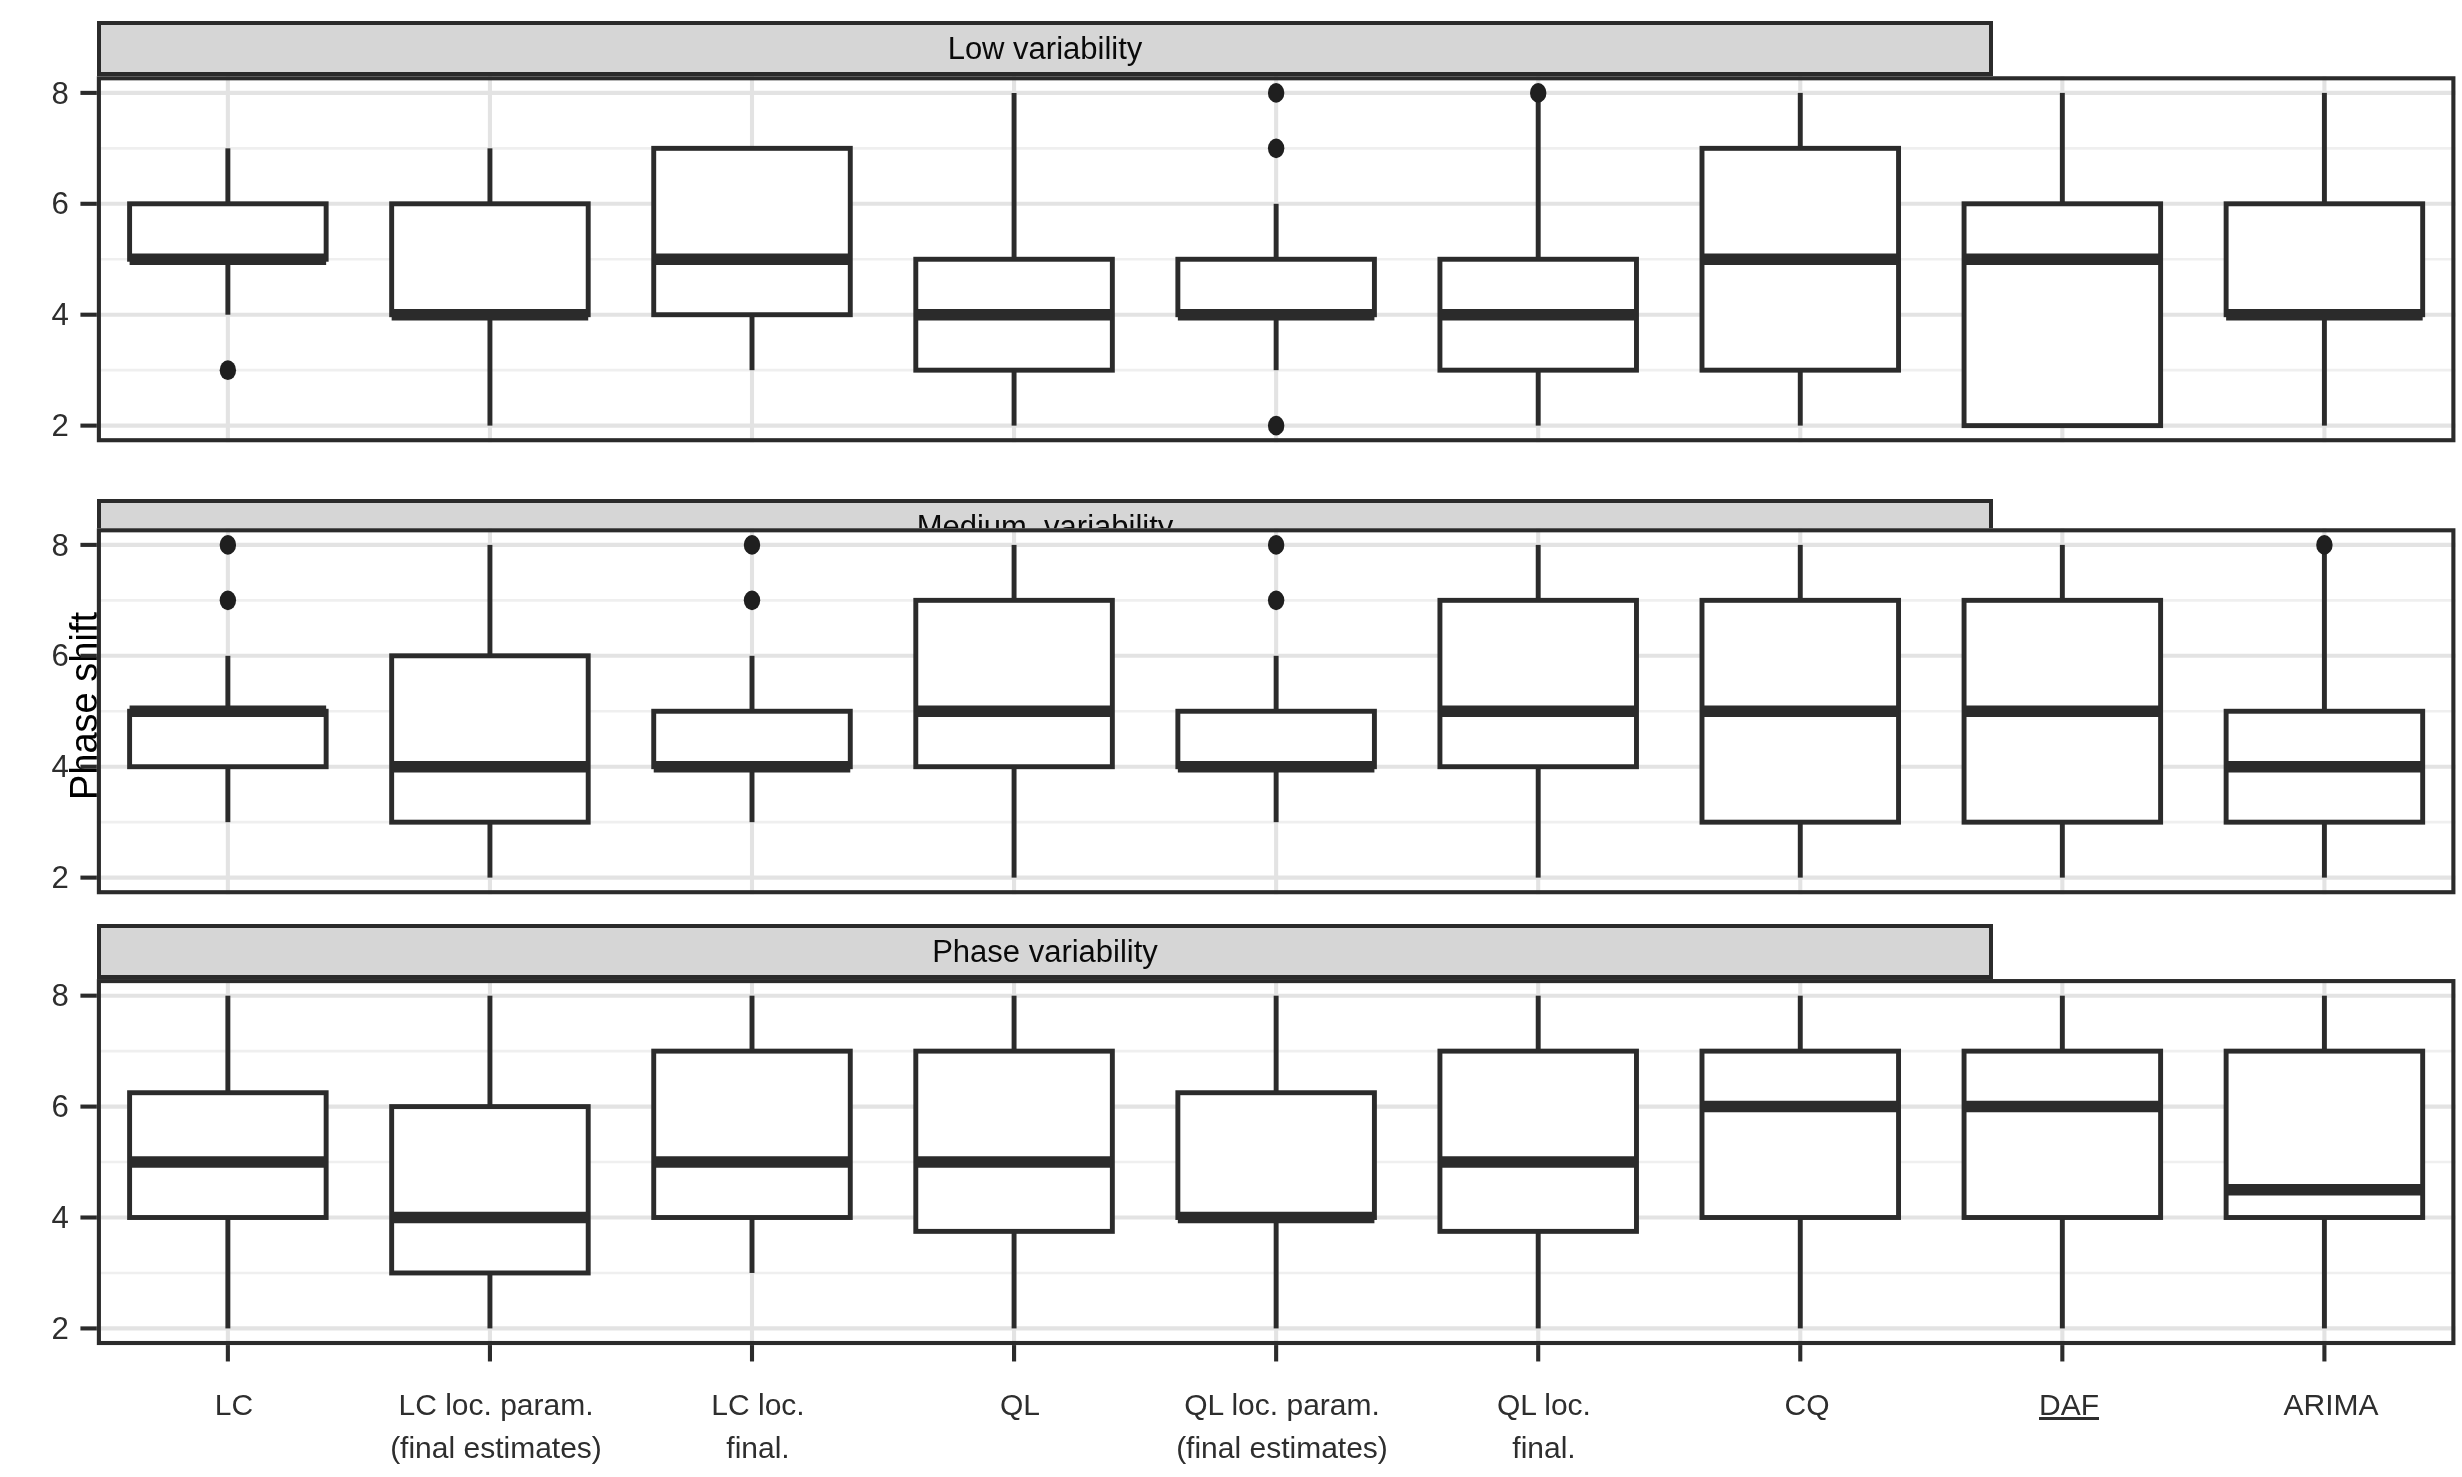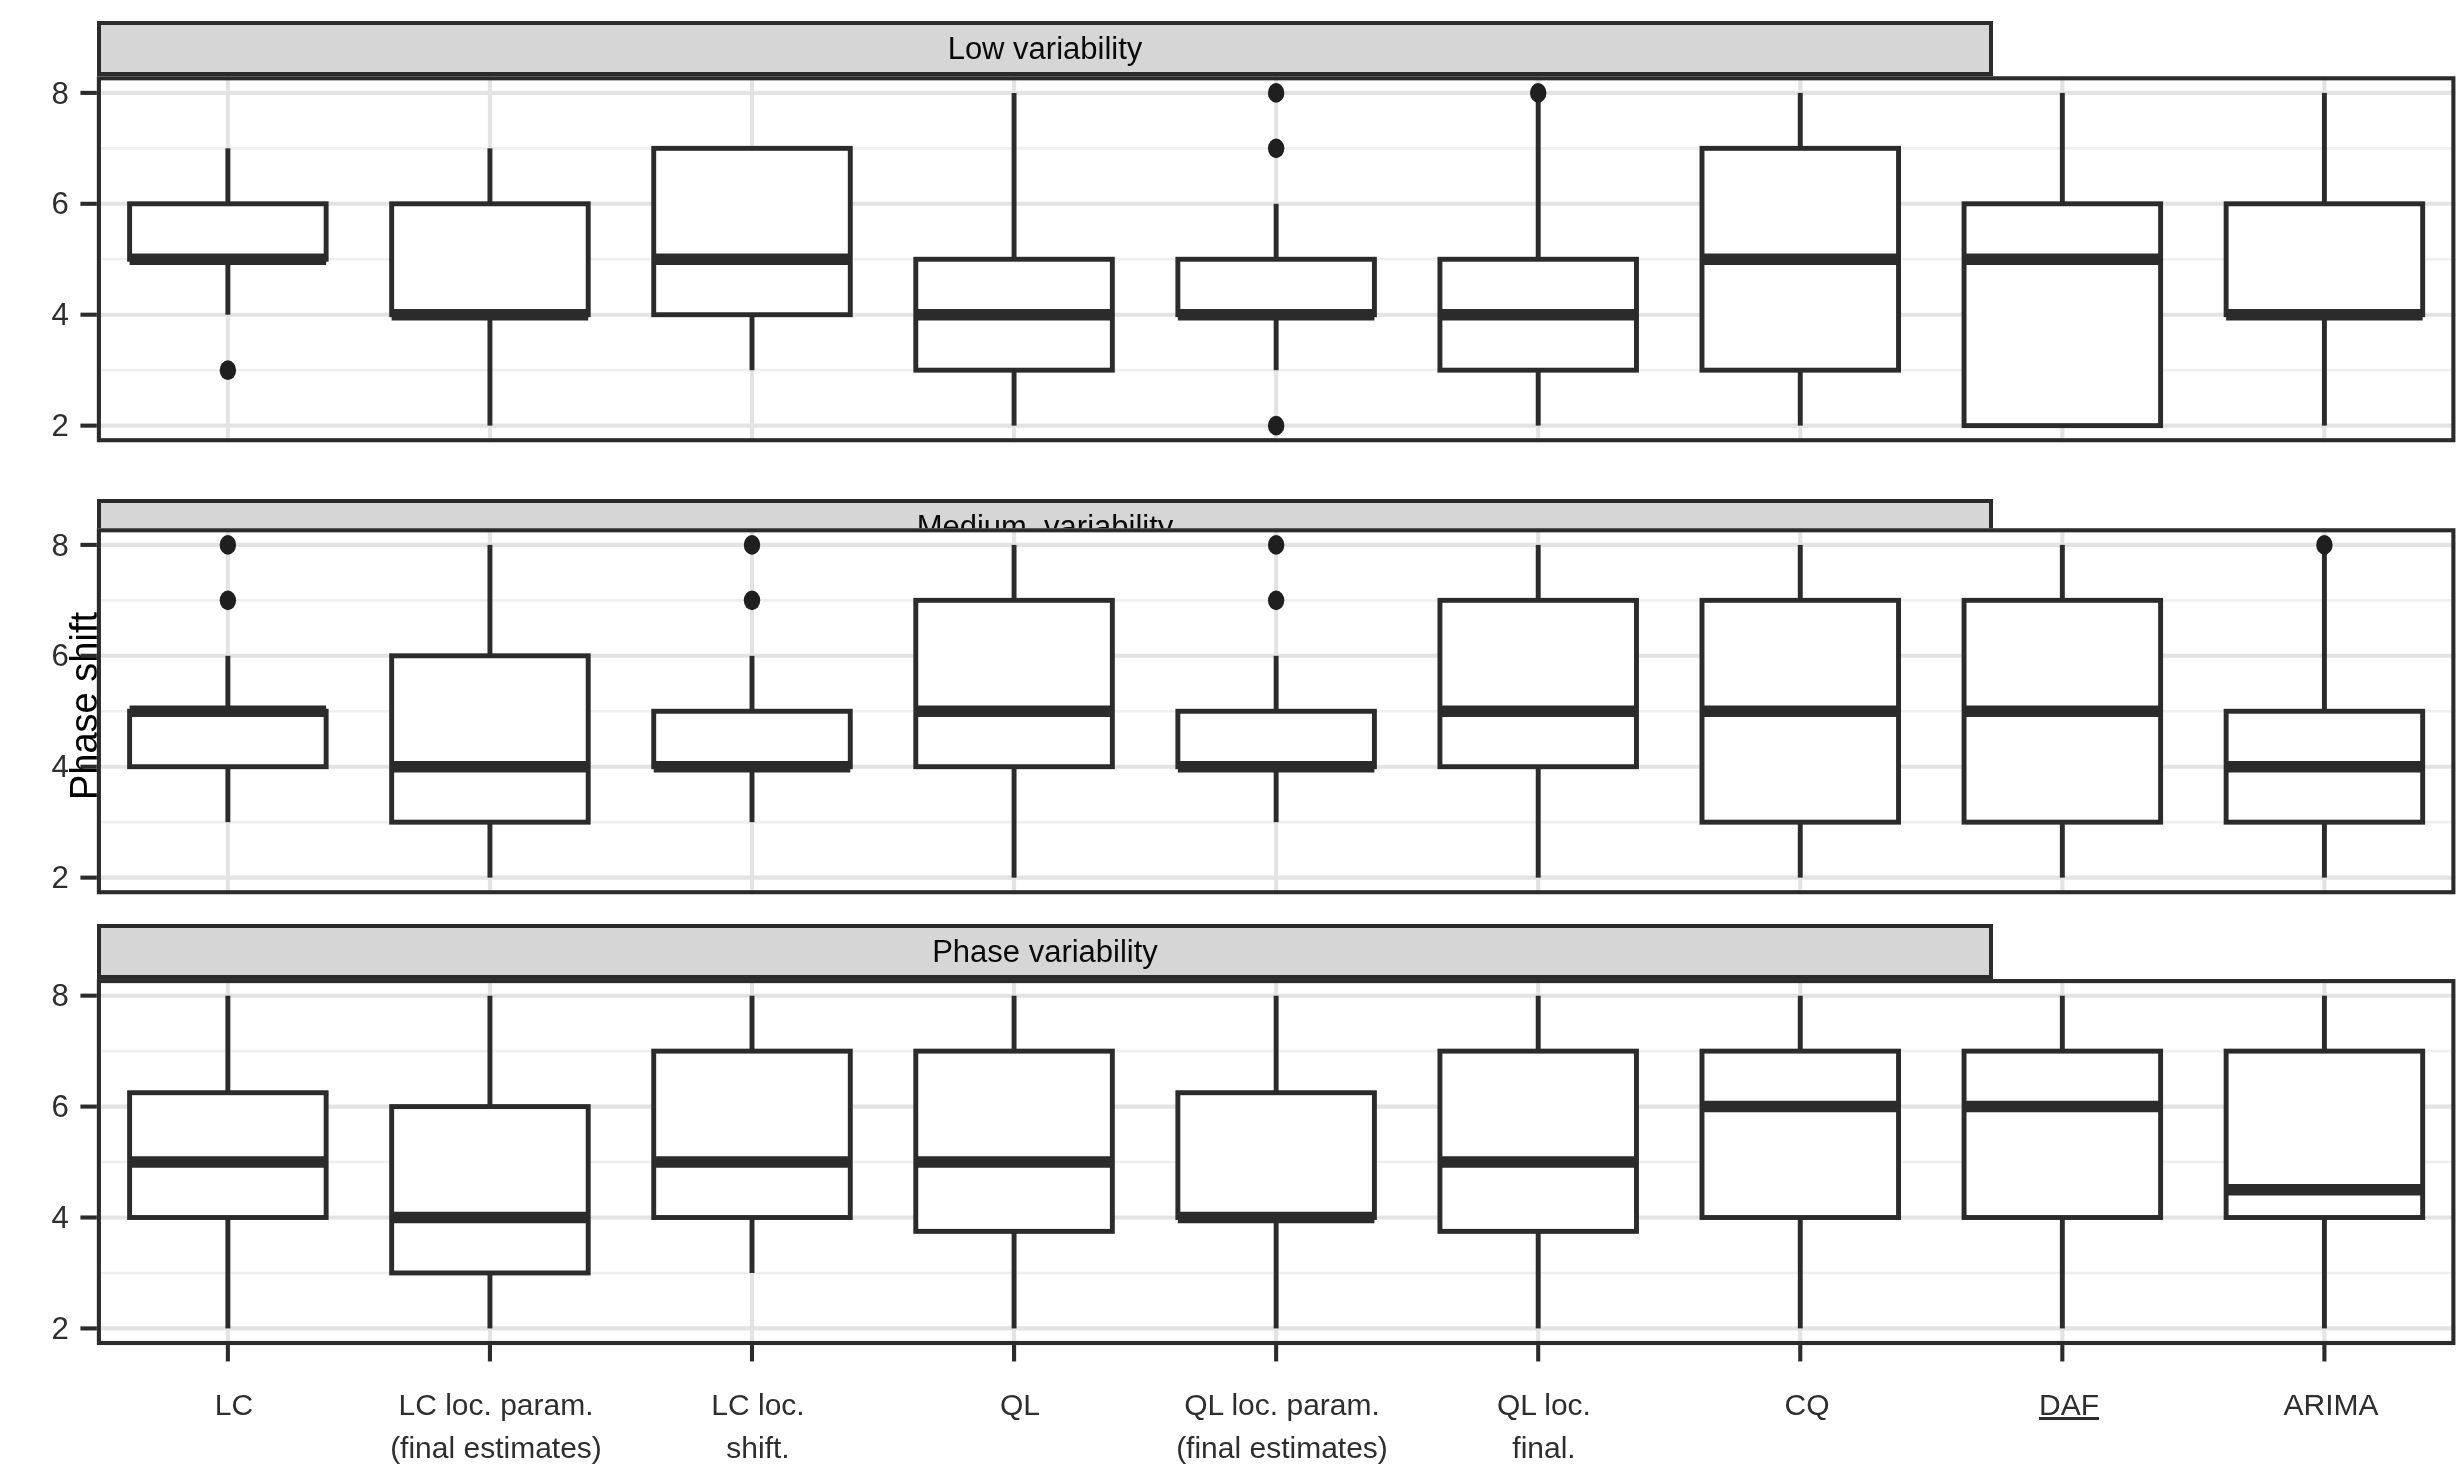--- a/index.html
+++ b/index.html
@@ -326,21 +326,21 @@
       <line x1="2193.6666666666665" x2="2193.6666666666665" y1="446" y2="466" stroke="#2b2b2b" stroke-width="5"></line>
       <line x1="2513" x2="2513" y1="446" y2="466" stroke="#2b2b2b" stroke-width="5"></line>
       <line x1="2832.333333333333" x2="2832.333333333333" y1="446" y2="466" stroke="#2b2b2b" stroke-width="5"></line>
     </svg>
 
   <div class="x-labels" id="x-labels">
       <div class="x-label" style="left: 228px; top: 0px;">LC</div>
       <div class="x-label" style="left: 490px; top: 0px;">LC loc. param.
 (final estimates)</div>
       <div class="x-label" style="left: 752px; top: 0px;">LC loc.
-shift.</div>
+final.</div>
       <div class="x-label" style="left: 1014px; top: 0px;">QL</div>
       <div class="x-label" style="left: 1276px; top: 0px;">QL loc. param.
 (final estimates)</div>
       <div class="x-label" style="left: 1538px; top: 0px;">QL loc.
 final.</div>
       <div class="x-label" style="left: 1801px; top: 0px;">CQ</div>
       <div class="x-label" style="left: 2063px; top: 0px; text-decoration: underline;">DAF</div>
       <div class="x-label" style="left: 2325px; top: 0px;">ARIMA</div>
     </div>
 

